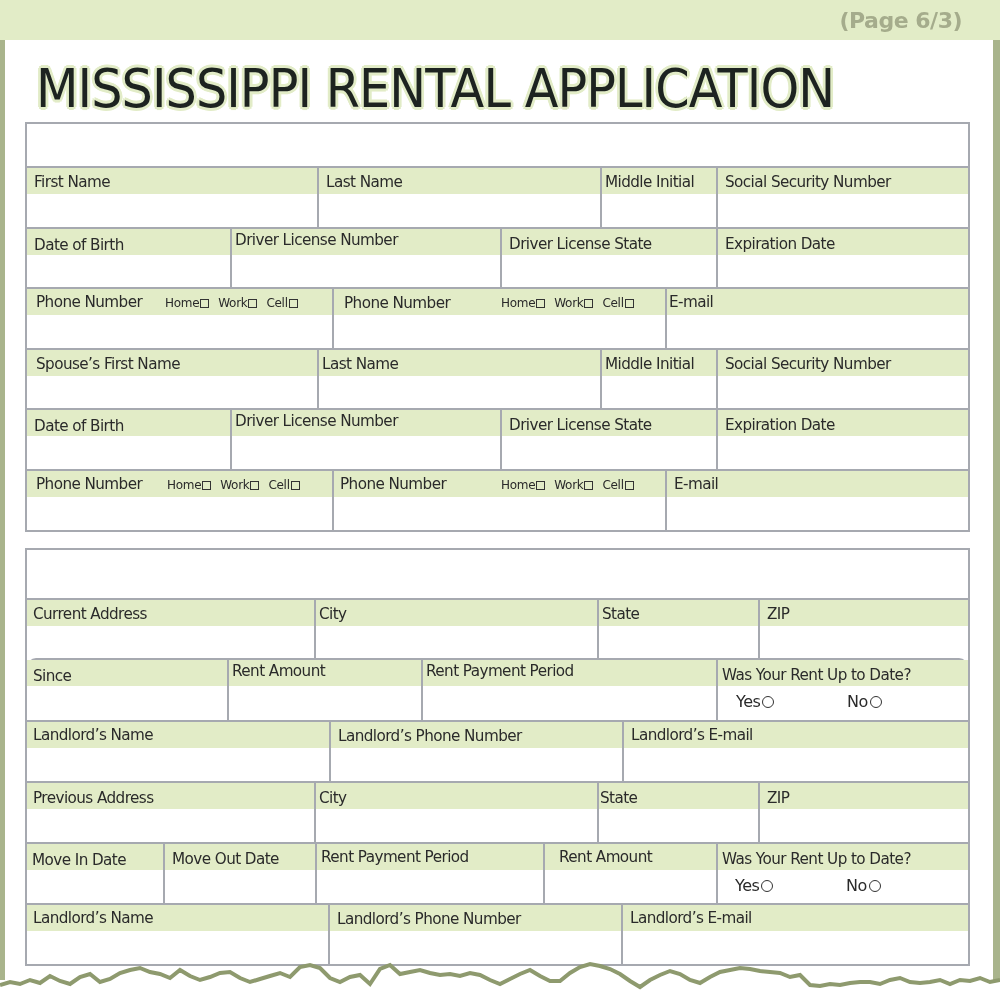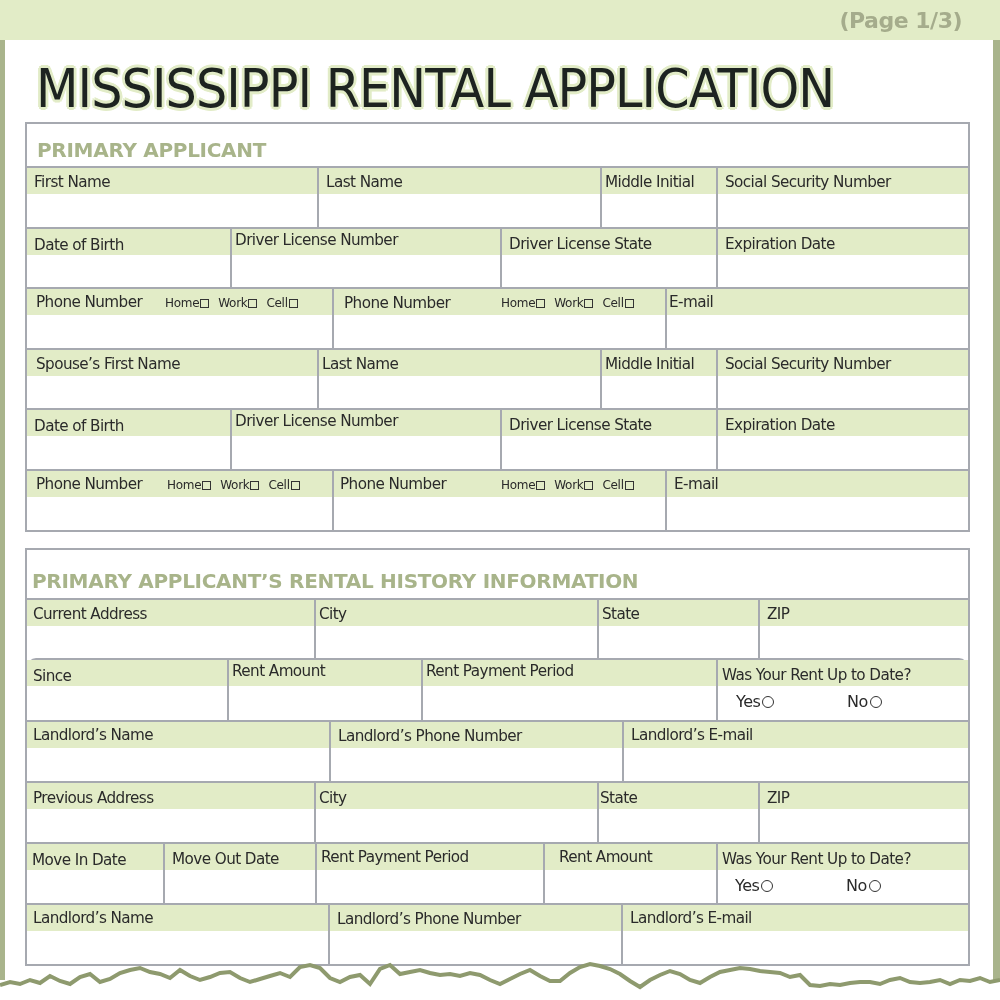--- a/index.html
+++ b/index.html
@@ -28,29 +28,28 @@
   .box { display: inline-block; width: 9px; height: 9px; border: 1px solid #333; margin-left: 1px; margin-right: 9px; vertical-align: -1px; }
   .yn { position: absolute; top: 32px; font-size: 16px; color: #2a2a2a; font-family: "DejaVu Sans", sans-serif; letter-spacing: -0.5px; }
   .circ { display: inline-block; width: 12px; height: 12px; border: 1.3px solid #333; border-radius: 50%; margin-left: 2px; vertical-align: -1px; }
 
   .torn { position: absolute; left: 0; top: 960px; width: 1000px; height: 40px; }
 </style>
 </head>
 <body>
 
 <div class="topbar">
-  <span class="page-num">(Page 1/3)</span>
+  <span class="page-num">(Page 6/3)</span>
 </div>
 <div class="sheet-left"></div>
 <div class="sheet-right"></div>
 
 <div class="title">MISSISSIPPI RENTAL APPLICATION</div>
 
 <div class="section" style="top:122px;height:410px;">
-  <div class="section-title" style="top:14px;">PRIMARY APPLICANT</div>
 
   <div class="row" style="top:42px;height:72px;">
     <div class="cell first" style="left:0;width:290px;">
         <div class="lbl">
           <span class="t">First Name</span>
         </div>
       </div>
     <div class="cell" style="left:290px;width:283px;">
         <div class="lbl">
           <span class="t">Last Name</span>
@@ -180,21 +179,20 @@
     </div>
     <div class="cell" style="left:638px;width:303px;">
         <div class="lbl">
           <span class="t" style="top:3px;">E-mail</span>
         </div>
       </div>
   </div>
 </div>
 
 <div class="section" style="top:548px;height:418px;">
-  <div class="section-title" style="left:5px;top:19px;">PRIMARY APPLICANT’S RENTAL HISTORY INFORMATION</div>
 
   <div class="row" style="top:48px;height:60px;">
     <div class="cell first" style="left:0;width:287px;">
         <div class="lbl">
           <span class="t" style="left:6px;">Current Address</span>
         </div>
       </div>
     <div class="cell" style="left:287px;width:283px;">
         <div class="lbl">
           <span class="t" style="left:3px;">City</span>

